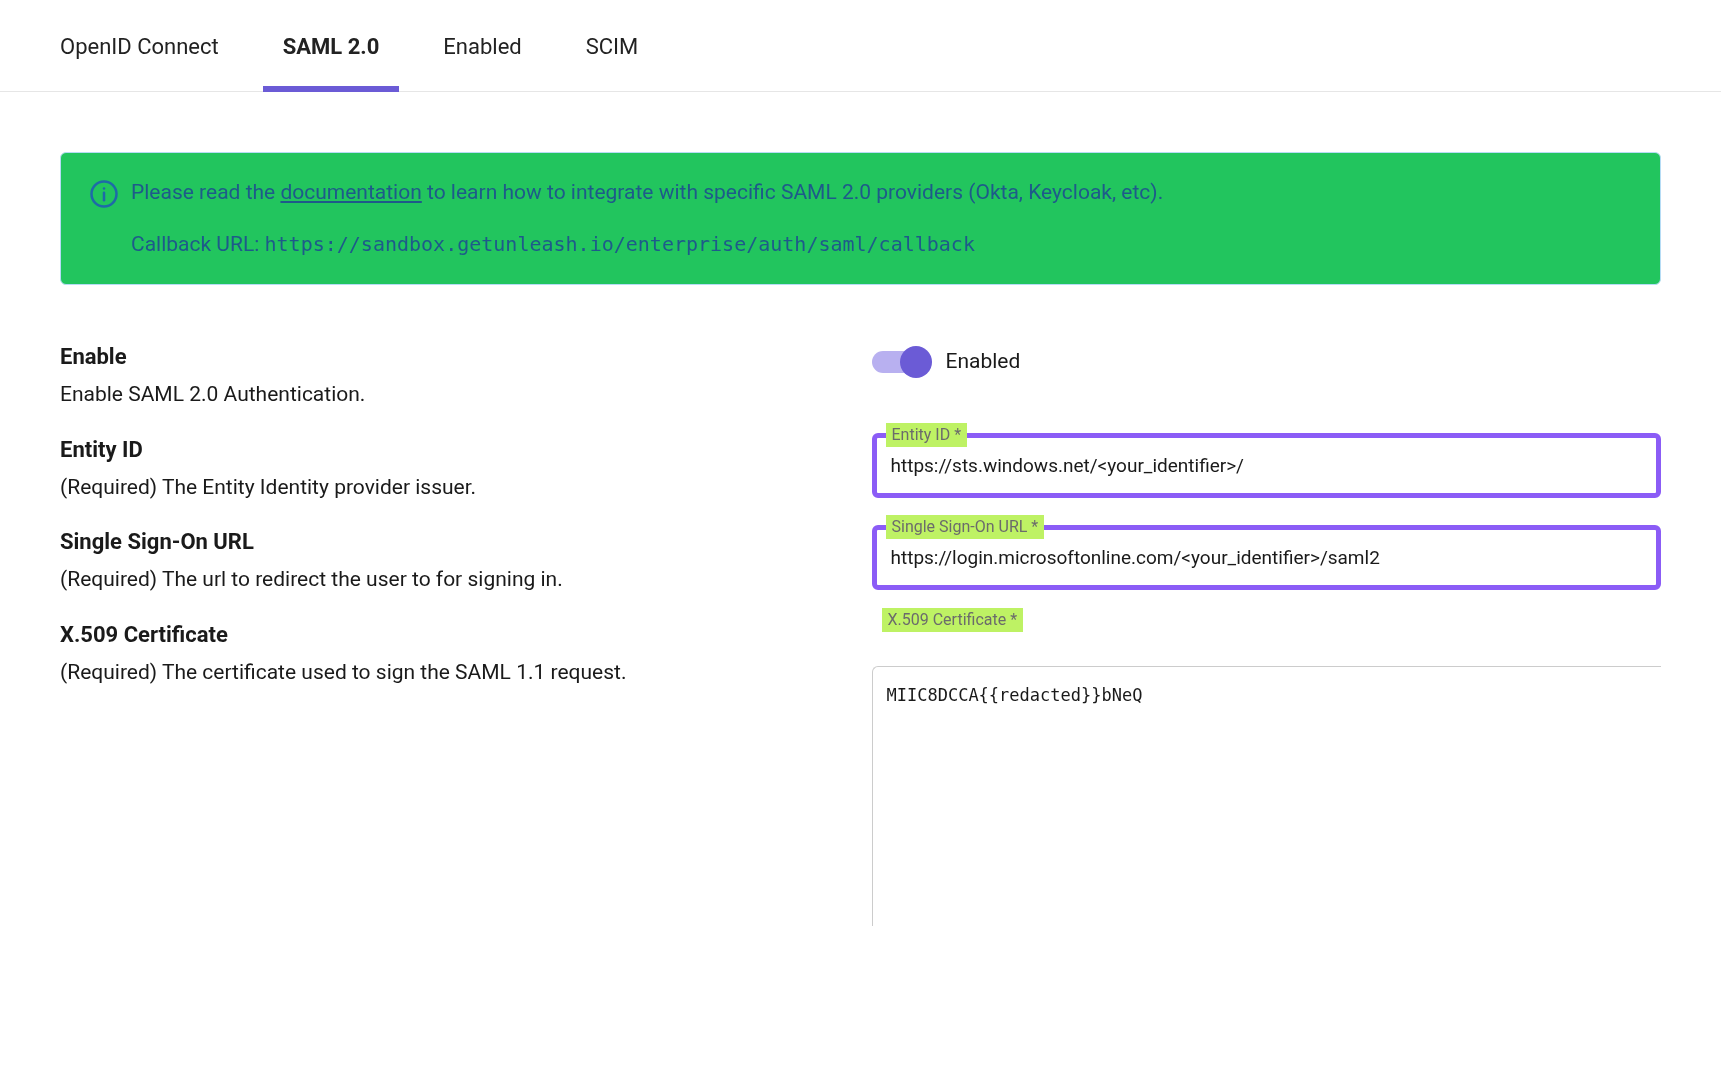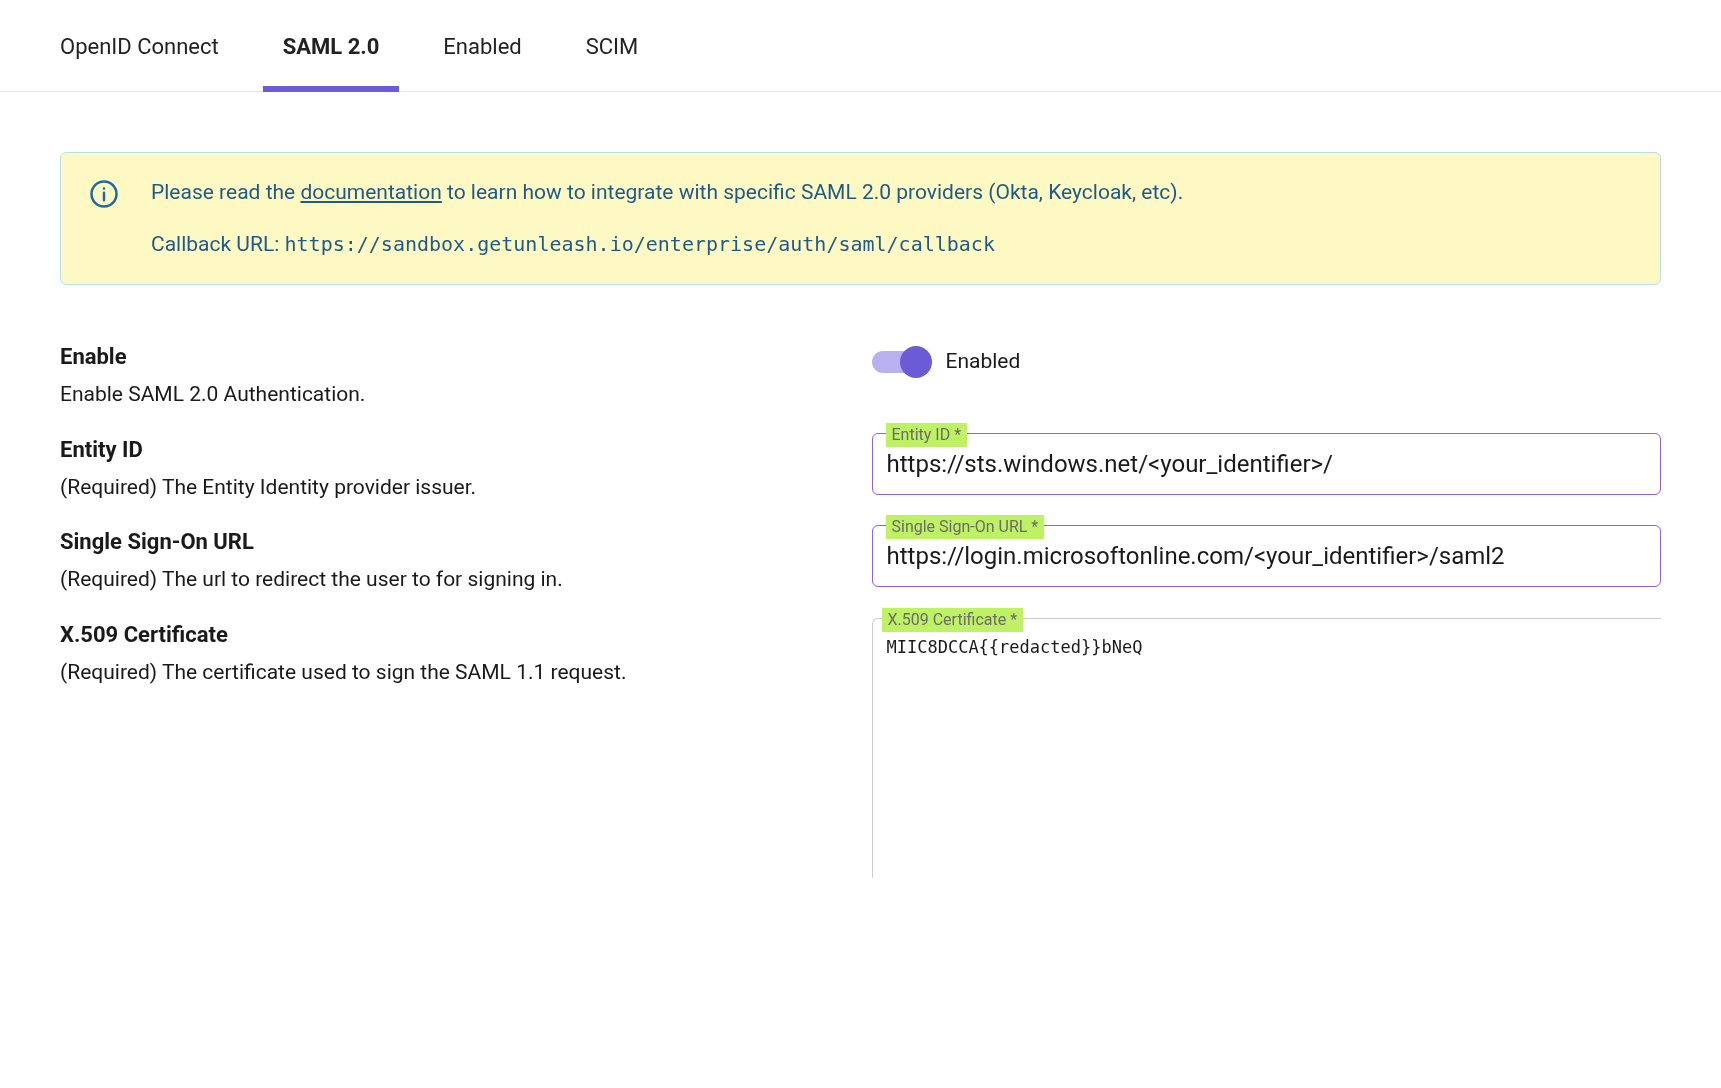--- a/index.html
+++ b/index.html
@@ -33,25 +33,25 @@
       right: -20px;
       bottom: -1px;
       height: 6px;
       background: #6b5bd6;
     }
     .content {
       padding: 60px;
     }
     .info-box {
       border: 1px solid #b6dcf5;
-      background: #fef9c3;
+      background: #22c55e;
       border-radius: 6px;
       padding: 24px 28px;
       display: flex;
-      gap: 32px;
+      gap: 12px;
       align-items: flex-start;
       margin-bottom: 55px;
       color: #1e5a8a;
       font-size: 21px;
     }
     .info-icon-wrap {
       flex-shrink: 0;
       margin-top: 2px;
     }
     .info-icon-wrap svg {
@@ -125,24 +125,24 @@
       position: absolute;
       top: -10px;
       left: 14px;
       background: #bef264;
       padding: 0 6px;
       font-size: 16px;
       color: #6b6b6b;
     }
     .text-input {
       width: 100%;
-      border: 1px solid #8b5cf6;
+      border: 5px solid #8b5cf6;
       border-radius: 6px;
       padding: 16px 14px;
-      font-size: 24px;
+      font-size: 19px;
       color: #1a1a1a;
       outline: none;
       font-family: inherit;
     }
     .cert-wrap {
       position: relative;
     }
     .cert-wrap .floating-label {
       left: 10px;
     }
@@ -152,20 +152,21 @@
       border: 1px solid #ccc;
       border-right: none;
       border-bottom: none;
       border-radius: 6px 0 0 0;
       padding: 18px 14px 14px 14px;
       font-family: ui-monospace, SFMono-Regular, "SF Mono", Menlo, Consolas, monospace;
       font-size: 17px;
       color: #1a1a1a;
       resize: none;
       outline: none;
+      margin-top: 48px;
     }
     .sso-desc { margin-top: 0; }
     .cert-right { align-self: stretch; }
   </style>
 </head>
 <body>
 
 <div class="tabs">
   <div class="tab">OpenID Connect</div>
   <div class="tab active">SAML 2.0</div>

